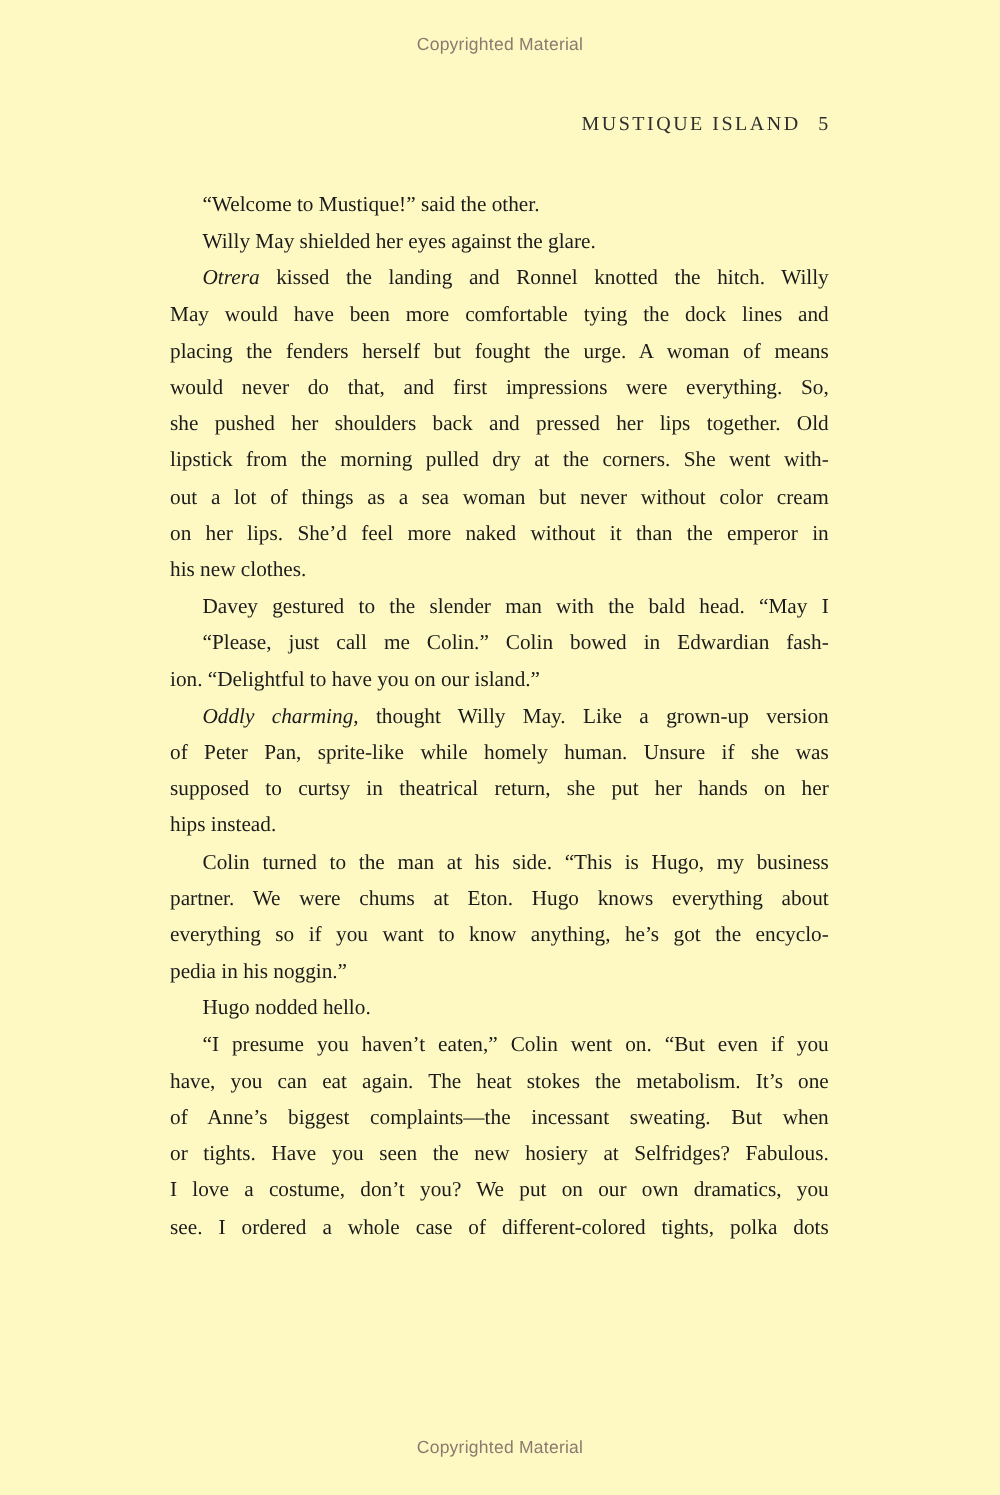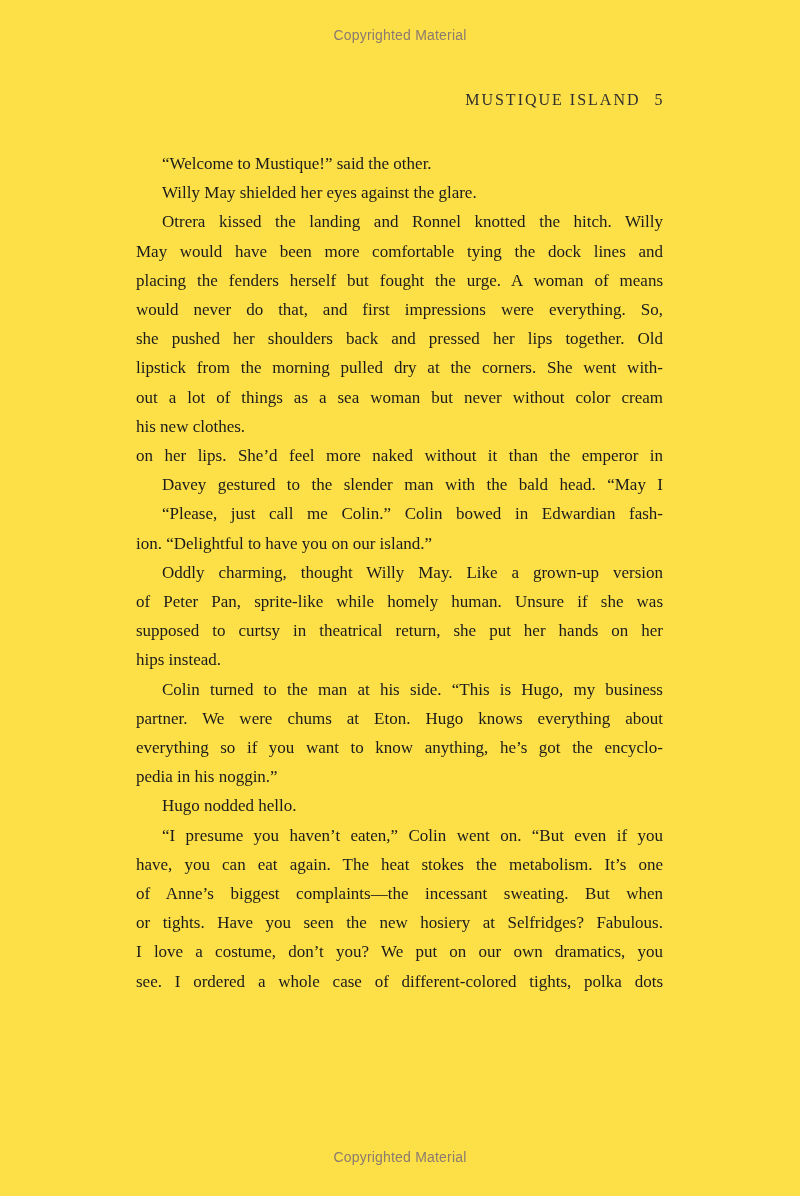--- a/index.html
+++ b/index.html
@@ -1,20 +1,20 @@
 <!DOCTYPE html>
 <html><head>
 <meta charset="utf-8">
 <style>
   html, body { margin: 0; padding: 0; background: #ffffff; }
   .page {
     position: relative;
     width: 800px;
     height: 1196px;
-    background: #fde047;
+    background: #fef9c3;
     overflow: hidden;
     font-family: "Liberation Serif", "DejaVu Serif", serif;
   }
   .notice {
     position: absolute;
     left: 0;
     width: 100%;
     text-align: center;
     font-family: "Liberation Sans", sans-serif;
     font-size: 14px;
@@ -43,21 +43,21 @@
     font-size: 17px;
     line-height: 29.2px;
   }
   .line {
     text-align: justify;
     text-align-last: justify;
     white-space: nowrap;
   }
   .line.first { text-indent: 26px; }
   .line.last { text-align-last: left; }
-  .italic { }
+  .italic { font-style: italic; }
 </style>
 </head>
 <body>
 
 <div class="page">
 
   <div class="notice notice-top">Copyrighted Material</div>
 
   <div class="running-header">
     <span>MUSTIQUE ISLAND</span><span class="page-number">5</span>
@@ -71,22 +71,22 @@
         <div class="line first last"><span>Willy May shielded her eyes against the glare.</span></div>
       </div>
       <div class="paragraph">
         <div class="line first"><span class="italic">Otrera</span><span> kissed the landing and Ronnel knotted the hitch. Willy</span></div>
         <div class="line"><span>May would have been more comfortable tying the dock lines and</span></div>
         <div class="line"><span>placing the fenders herself but fought the urge. A woman of means</span></div>
         <div class="line"><span>would never do that, and first impressions were everything. So,</span></div>
         <div class="line"><span>she pushed her shoulders back and pressed her lips together. Old</span></div>
         <div class="line"><span>lipstick from the morning pulled dry at the corners. She went with-</span></div>
         <div class="line"><span>out a lot of things as a sea woman but never without color cream</span></div>
+        <div class="line"><span>on her lips. She’d feel more naked without it than the emperor in</span></div>
         <div class="line last"><span>his new clothes.</span></div>
-        <div class="line"><span>on her lips. She’d feel more naked without it than the emperor in</span></div>
       </div>
       <div class="paragraph">
         <div class="line first"><span>Davey gestured to the slender man with the bald head. “May I</span></div>
       </div>
       <div class="paragraph">
         <div class="line first"><span>“Please, just call me Colin.” Colin bowed in Edwardian fash-</span></div>
         <div class="line last"><span>ion. “Delightful to have you on our island.”</span></div>
       </div>
       <div class="paragraph">
         <div class="line first"><span class="italic">Oddly charming,</span><span> thought Willy May. Like a grown-up version</span></div>

